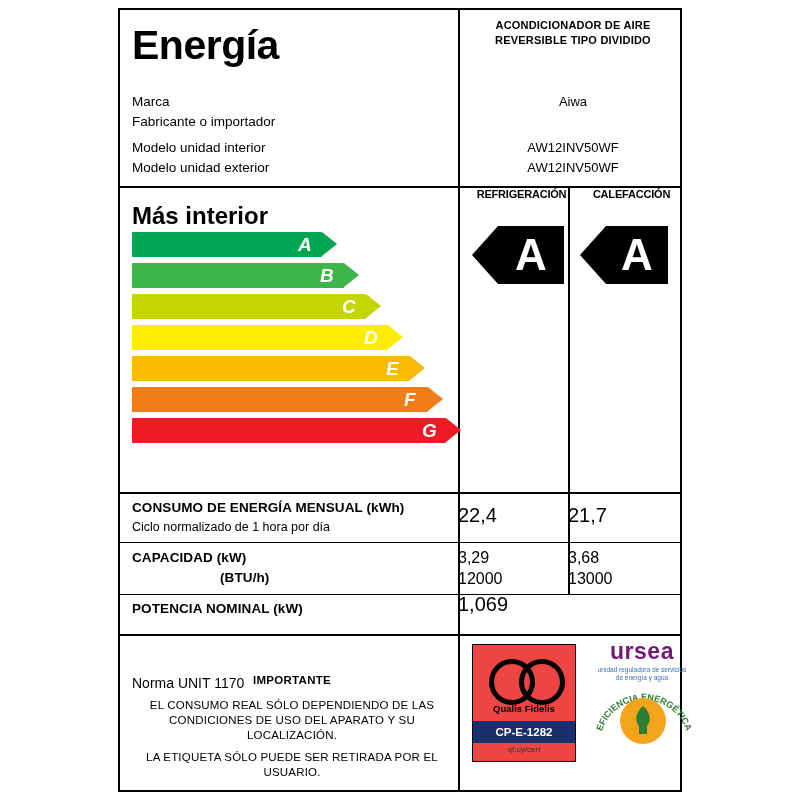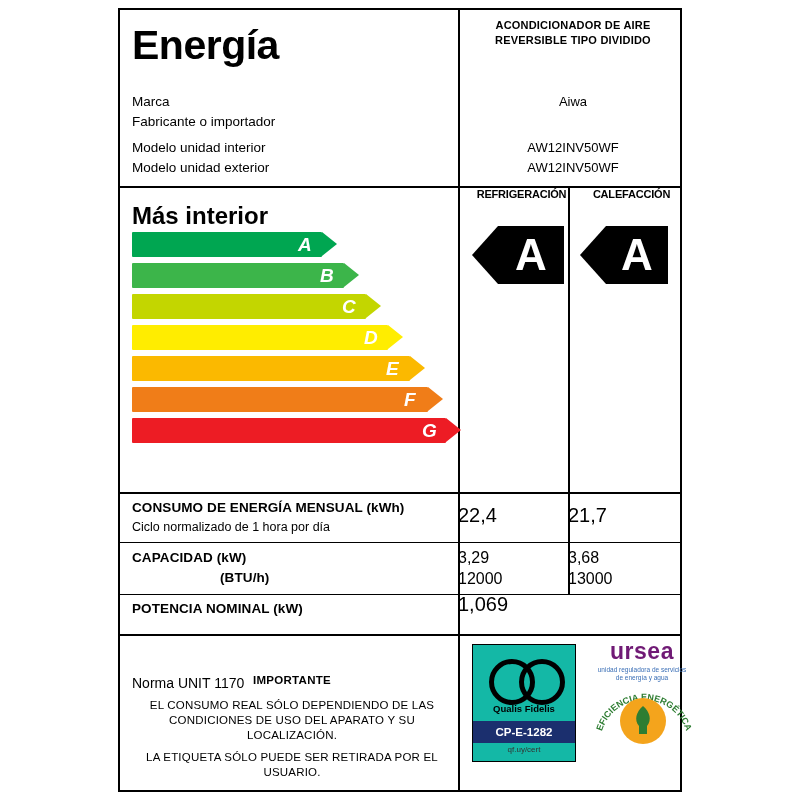--- a/index.html
+++ b/index.html
@@ -249,21 +249,21 @@
 
   
   .qualis {
     position: absolute;
     left: 352px;
     top: 634px;
     width: 104px;
     height: 118px;
     border: 1.5px solid #000;
     box-sizing: border-box;
-    background: #14b8a6;
+    background: #ef4444;
   }
   .qualis .rings {
     position: absolute;
     left: 0; right: 0; top: 8px;
     height: 48px;
   }
   .qualis .ring {
     position: absolute;
     top: 6px;
     width: 36px; height: 36px;

